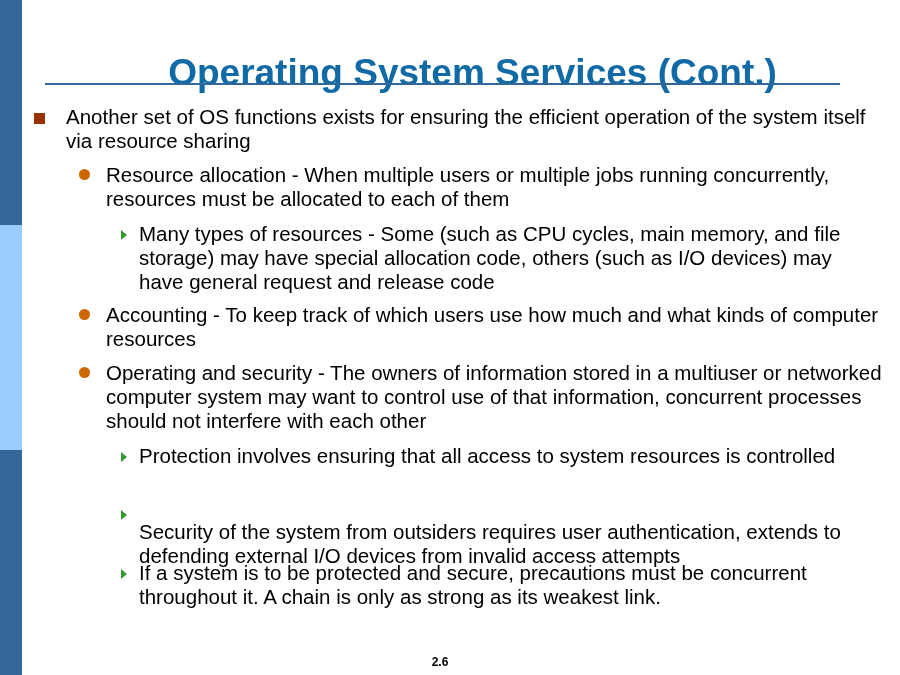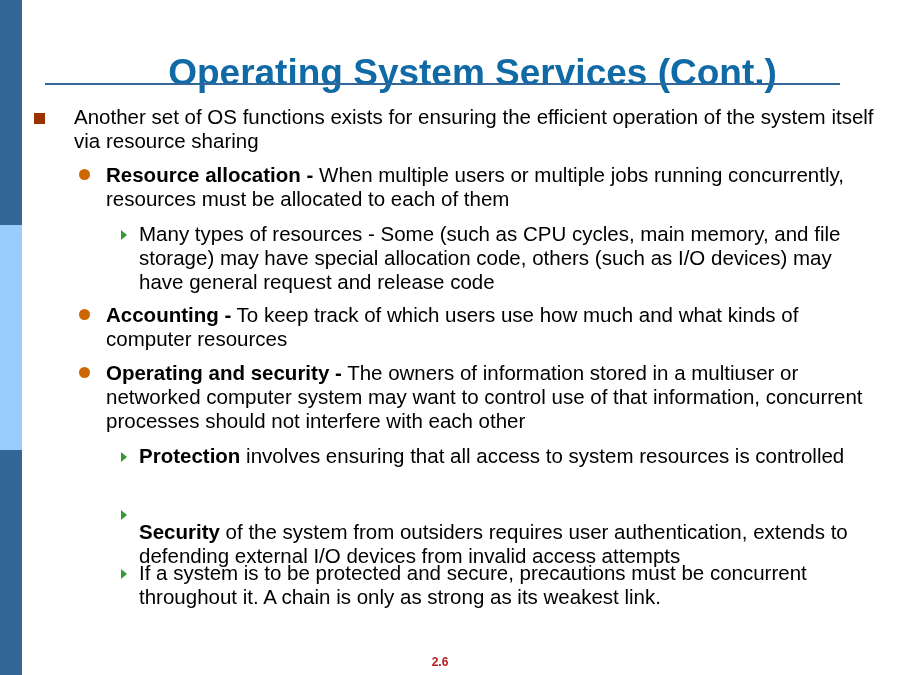--- a/index.html
+++ b/index.html
@@ -7,30 +7,30 @@
          font-family:"Liberation Sans", sans-serif; color:#000; }
   .sidebar { position:absolute; left:0; top:0; width:22px; height:675px; }
   .seg { position:absolute; left:0; width:22px; }
   .seg1 { top:0; height:225px; background:#336699; }
   .seg2 { top:225px; height:225px; background:#99ccff; }
   .seg3 { top:450px; height:225px; background:#336699; }
   .title { position:absolute; left:45px; width:795px; top:30px; text-align:center;
            font-weight:bold; font-size:37px; color:#0f6aa6; line-height:48px; padding-left:60px; box-sizing:border-box;margin-top:19px; }
   .rule { position:absolute; left:45px; top:83px; width:795px; height:2px; background:#336699; }
   .item { position:absolute; font-size:20.5px; line-height:24px; }
-  .b1 { left:66px; width:800px;margin-left:8px; }
+  .b1 { left:66px; width:800px; }
   .b2 { left:106px; width:780px; }
   .b3 { left:139px; width:740px; }
   .m-sq { position:absolute; left:34px; width:11px; height:11px; background:#993300; }
   .m-dot { position:absolute; left:79px; width:11px; height:11px; border-radius:50%; background:#cc6600; }
   .m-tri { position:absolute; left:121px; width:0; height:0; border-top:5px solid transparent;
            border-bottom:5px solid transparent; border-left:6px solid #339933; }
-  b { font-weight:bold; }
+  b { font-weight:normal; }
   .pagenum { position:absolute; left:0; width:880px; text-align:center; top:655px; font-size:12px;
-             font-weight:bold; color:#b91c1c; }
+             font-weight:bold; color:#000000; }
 </style>
 </head>
 <body>
 
 <div class="sidebar">
   <div class="seg seg1"></div>
   <div class="seg seg2"></div>
   <div class="seg seg3"></div>
 </div>
 

